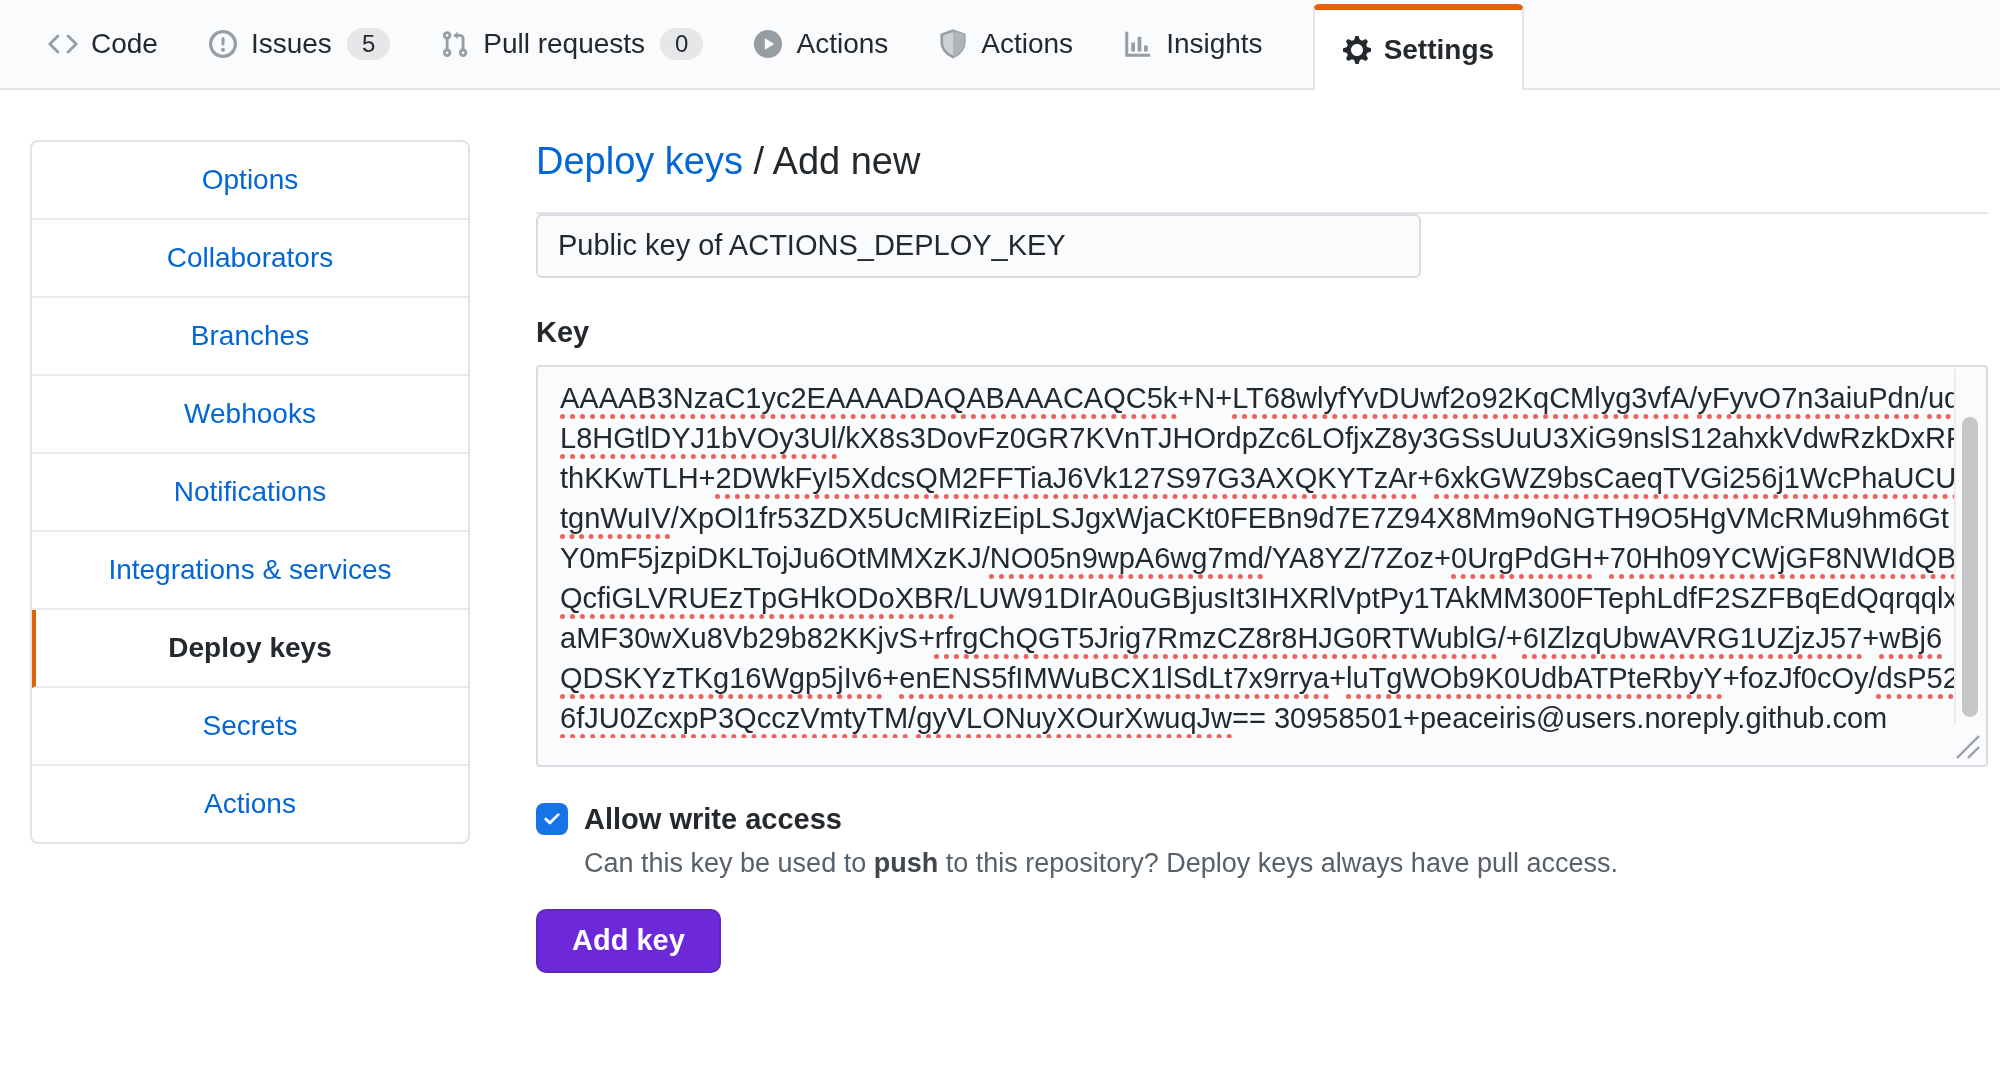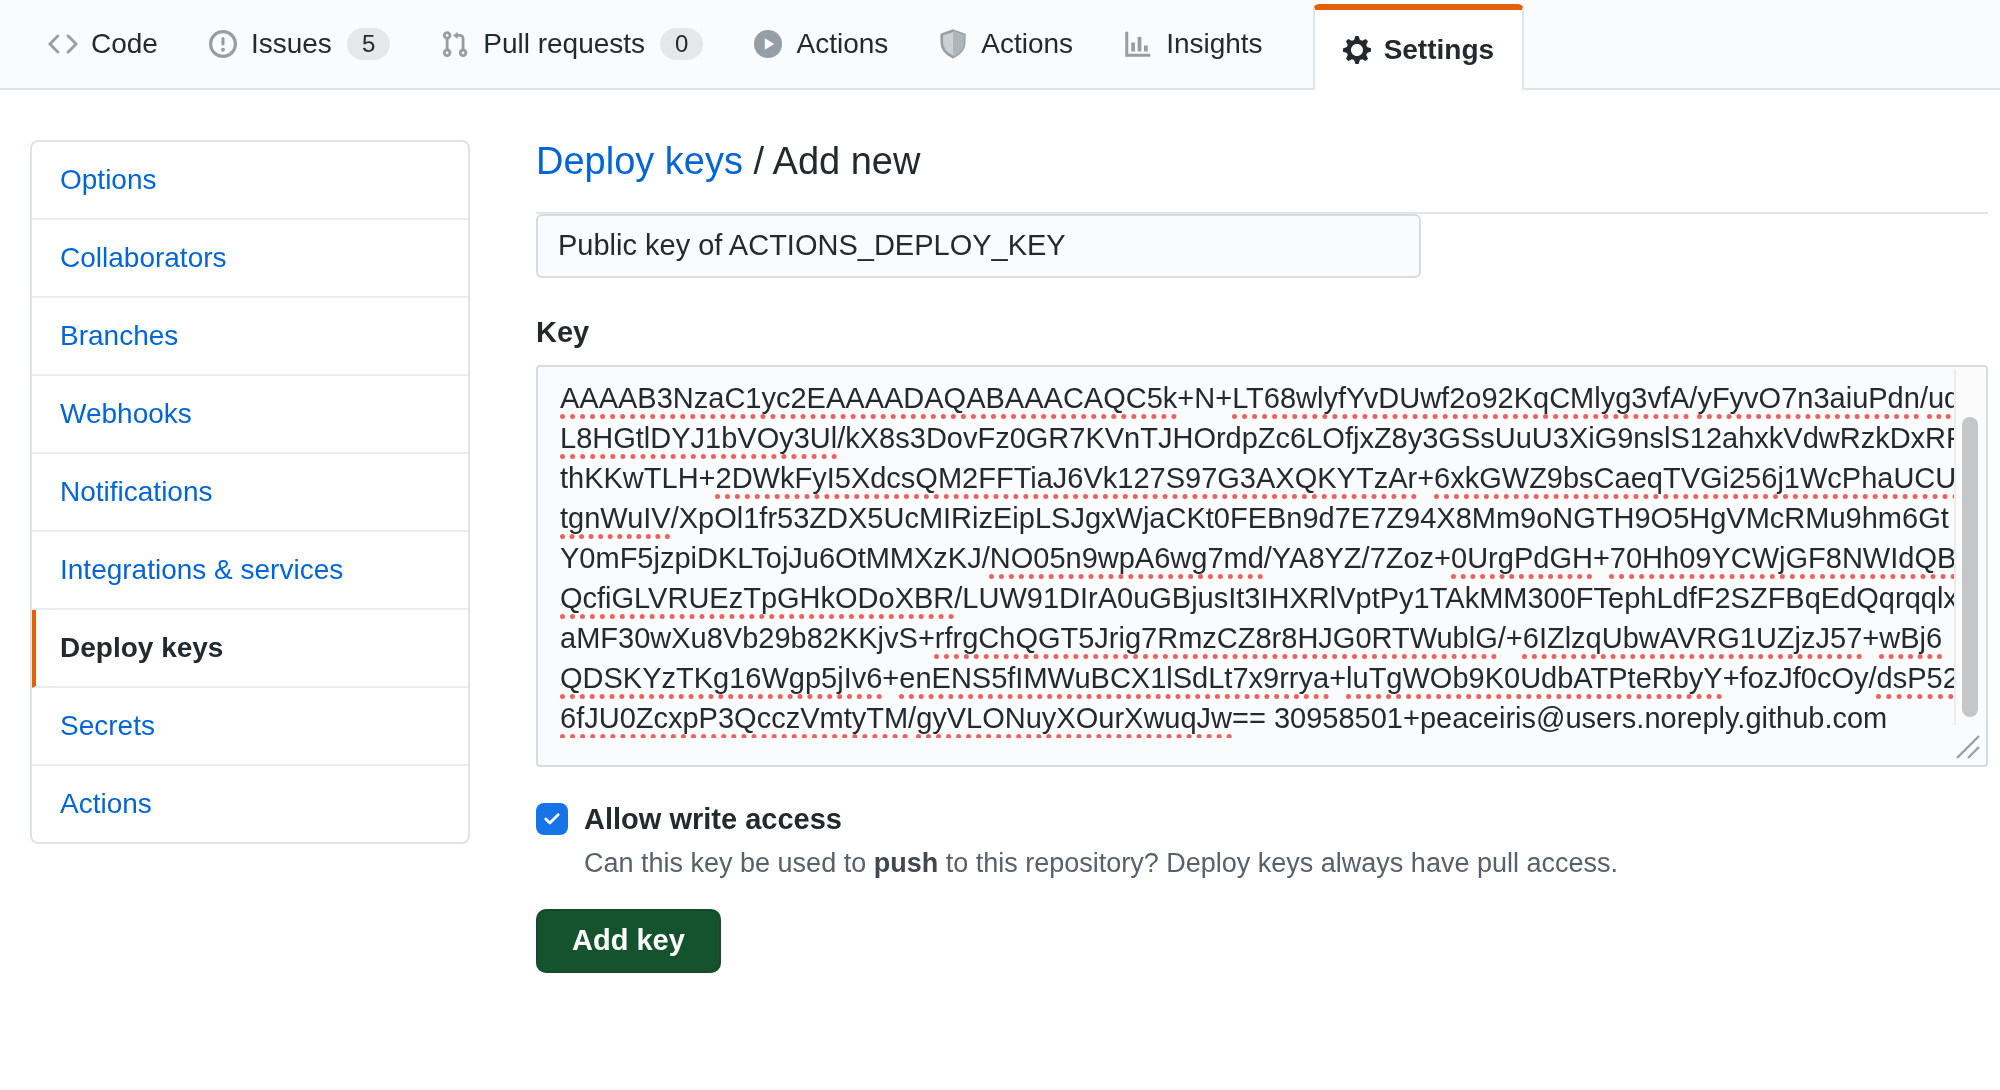--- a/index.html
+++ b/index.html
@@ -35,20 +35,21 @@
     border-radius:6px 6px 0 0; font-weight:600;
   }
   
   .content { display:flex; align-items:flex-start; gap:66px; padding:50px 12px 0 30px; }
   
   .sidebar { width:440px; flex-shrink:0; border:2px solid #dfe2e6; border-radius:8px; background:#fff; overflow:hidden; }
   .side-item {
     display:block; padding:23px 28px; font-size:28px; line-height:30px;
     color:#0366d6; text-decoration:none; cursor:pointer;
     border-bottom:2px solid #e9ebee;
+    text-align:center;
   }
   .side-item:last-child { border-bottom:none; }
   .side-item.active {
     color:#24292e; font-weight:600;
     border-left:4px solid #e36209; padding-left:24px;
   }
   
   .main { flex:1; min-width:0; }
   h1.page-head {
     margin:0; font-size:38px; font-weight:400; line-height:1.15;
@@ -91,21 +92,21 @@
   .checkbox {
     width:32px; height:32px; border-radius:8px; background:#1774e8;
     display:inline-flex; align-items:center; justify-content:center; cursor:pointer;
     flex-shrink:0;
   }
   .cbx-label { font-size:29px; font-weight:600; cursor:pointer; }
   .helper { margin:12px 0 0 48px; font-size:27px; color:#586069; }
   .helper strong { color:#40474e; }
   .add-key-btn {
     margin-top:30px; height:64px; padding:0 34px;
-    background:#14532d; color:#ffffff;
+    background:#6d28d9; color:#ffffff;
     font-size:29px; font-weight:600; font-family:inherit;
     border:2px solid rgba(27,31,35,0.15); border-radius:10px; cursor:pointer;
   }
 </style>
 </head>
 <body>
 
 <nav class="topnav">
 
   <a class="tab">

